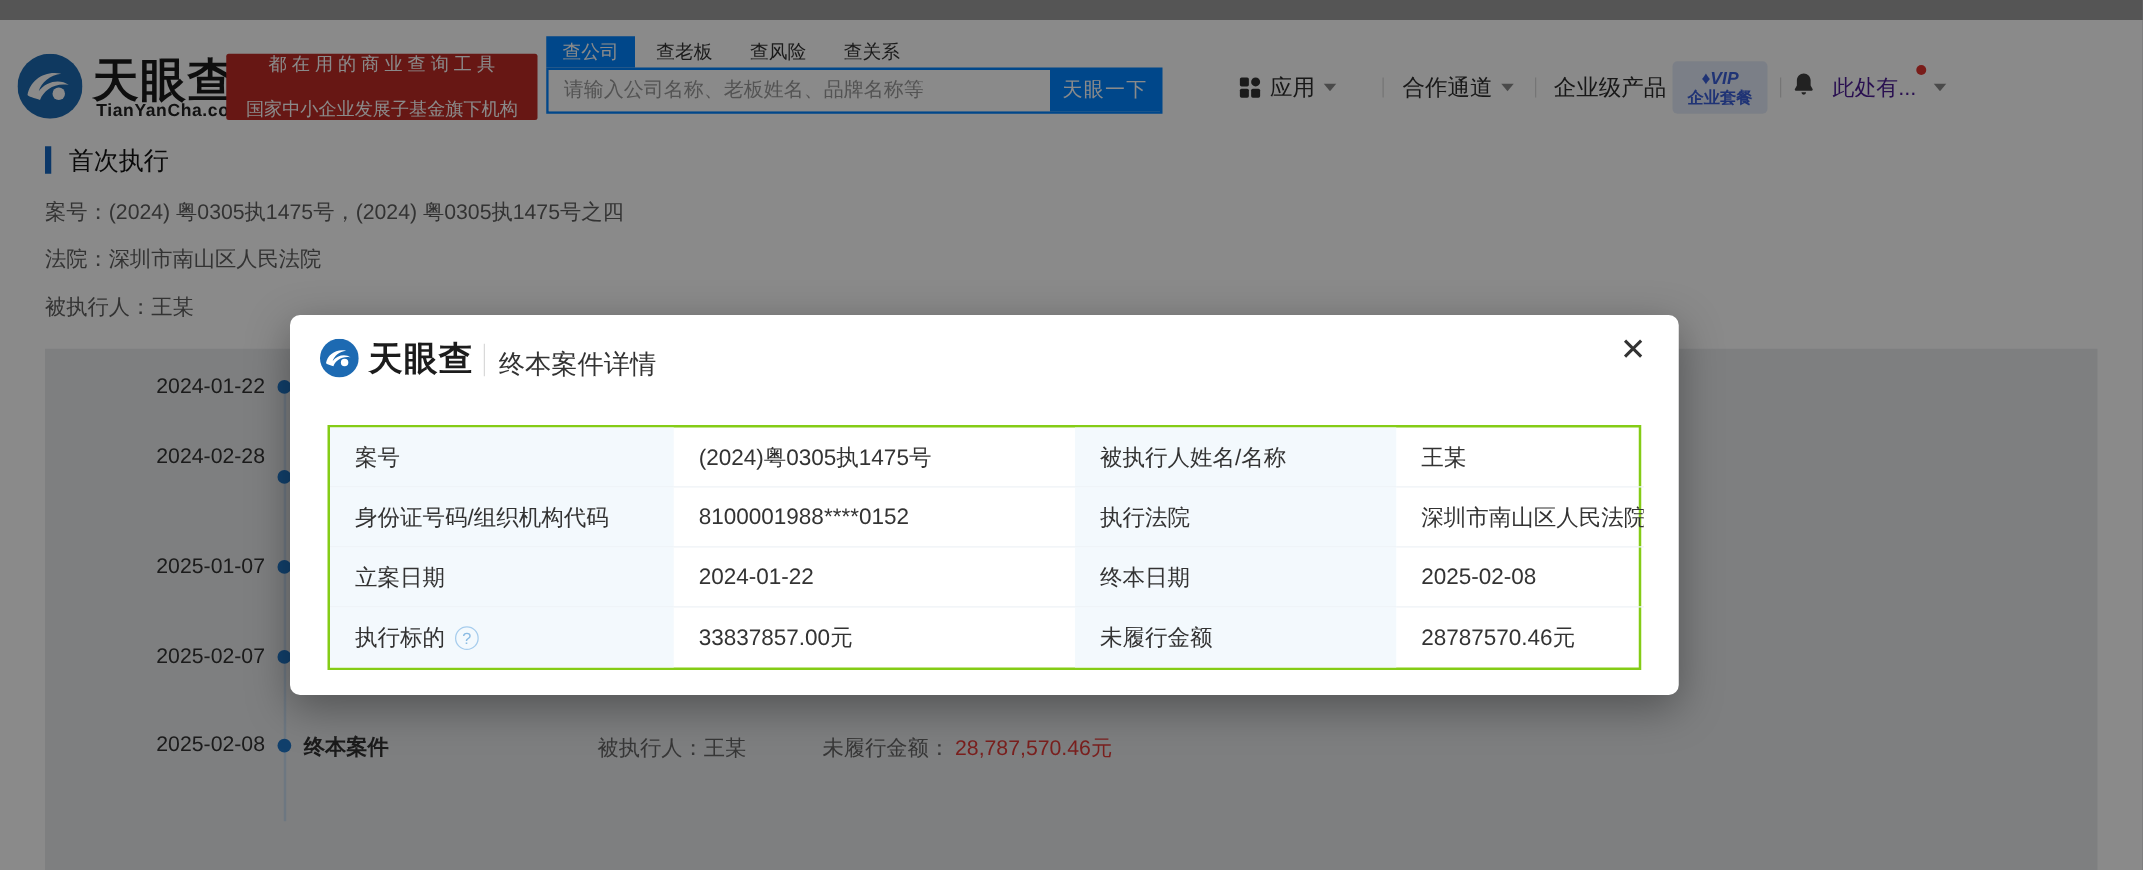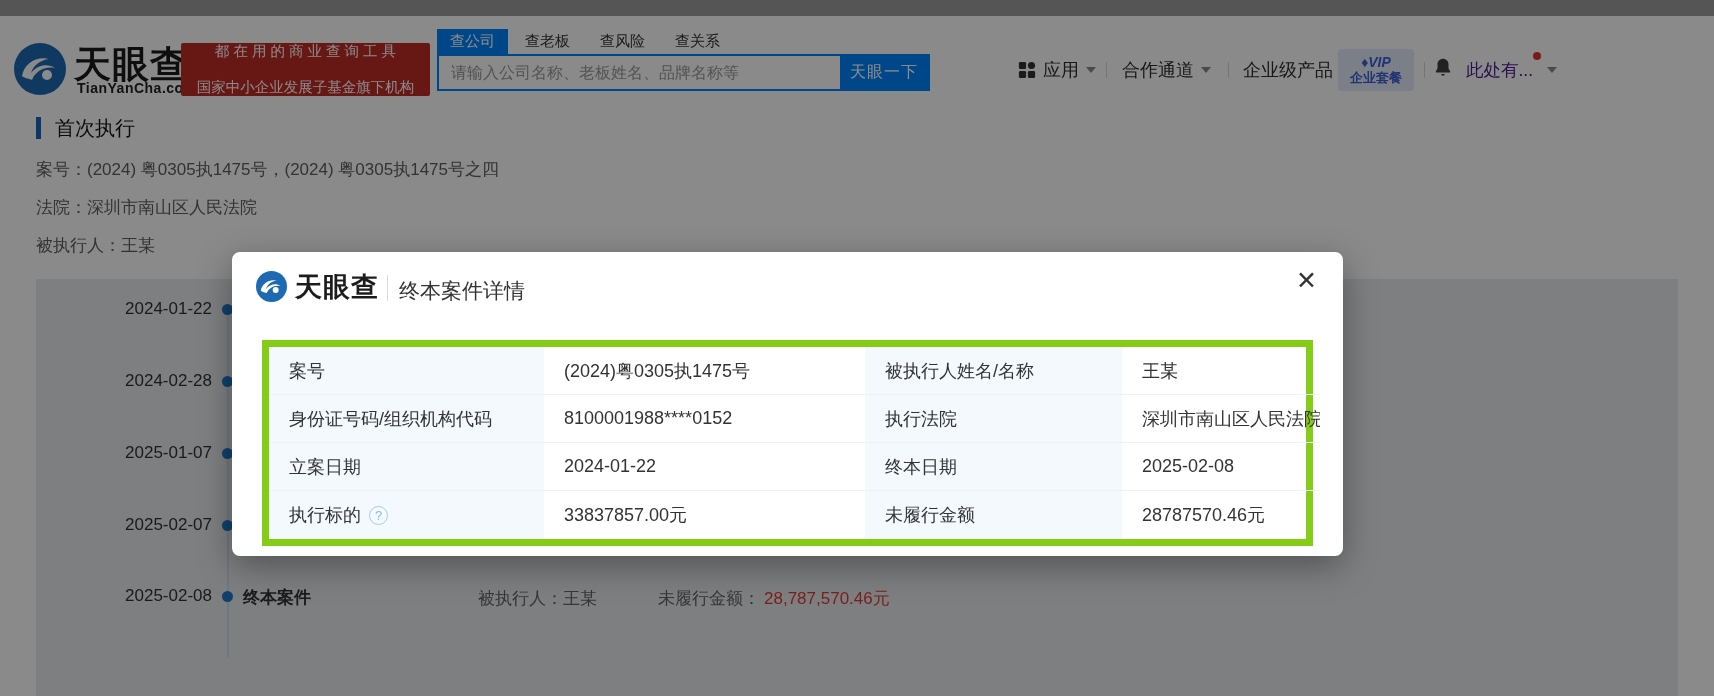--- a/index.html
+++ b/index.html
@@ -57,21 +57,21 @@
   
   .backdrop { position:absolute; left:0; top:0; right:0; bottom:0; background:rgba(0,0,0,0.46); z-index:5; }
   .modal { position:absolute; left:232px; top:236px; width:1111px; height:304px; background:#fff; border-radius:8px;
     box-shadow:0 10px 34px rgba(0,0,0,0.35); z-index:10; }
   .m-logo { position:absolute; left:24px; top:19px; width:31px; height:31px; }
   .m-brand { position:absolute; left:63px; top:17px; font-size:27px; font-weight:bold; color:#1c1c1c; letter-spacing:1px; }
   .m-div { position:absolute; left:155px; top:23px; width:1px; height:26px; background:#d9d9d9; }
   .m-title { position:absolute; left:167px; top:25px; font-size:21px; color:#333; }
   .m-close { position:absolute; right:26px; top:16px; font-size:25px; color:#333; cursor:pointer; line-height:1; }
 
-  .m-table { position:absolute; left:30px; top:88px; width:1051px; border:7px solid #84cc16;
+  .m-table { position:absolute; left:30px; top:88px; width:1051px; border:2px solid #84cc16;
     display:grid; grid-template-columns:275px 321px 257px 198px; grid-auto-rows:48px; }
   .cell { display:flex; align-items:center; padding-left:20px; font-size:18px; color:#333;
     border-bottom:1px solid #eef2f6; overflow:hidden; white-space:nowrap; }
   .cell.last { border-bottom:none; }
   .cell.lab { background:#f3f9fd; }
   .help-ic { display:inline-flex; align-items:center; justify-content:center; width:19px; height:19px; margin-left:8px;
     border:1px solid #a7cded; border-radius:50%; color:#8abbe3; font-size:13px; cursor:pointer; flex:none; }
 </style>
 </head>
 <body>
@@ -97,21 +97,21 @@
       <div class="tab">查老板</div>
       <div class="tab">查风险</div>
       <div class="tab">查关系</div>
     </div>
     <div class="search-box">
       <input type="text" placeholder="请输入公司名称、老板姓名、品牌名称等" style="">
       <button class="search-btn">天眼一下</button>
     </div>
   </div>
 
-  <div class="nav-item" style="left:1018px;">
+  <div class="nav-item" style="left:991px;">
     <svg width="18" height="18" viewBox="0 0 20 20" fill="#333">
       <rect x="1" y="1" width="8" height="8" rx="1.5"></rect>
         <rect x="1" y="11" width="8" height="8" rx="1.5"></rect>
       <rect x="11" y="11" width="8" height="8" rx="1.5"></rect>
         <circle cx="15" cy="5" r="4"></circle>
     </svg>
     <span>应用</span>
     <span class="caret"></span>
   </div>
   <div class="vsep" style="left:1106px;"></div>
@@ -142,21 +142,21 @@
 
   <div class="info-line info-1"><span>案号：</span><span>(2024) 粤0305执1475号，(2024) 粤0305执1475号之四</span></div>
   <div class="info-line info-2"><span>法院：</span><span>深圳市南山区人民法院</span></div>
   <div class="info-line info-3"><span>被执行人：</span><span>王某</span></div>
 
   <div class="timeline-box"></div>
   <div class="tl-line"></div>
 
   <div class="tl-date" style="top:283px;">2024-01-22</div>
   <div class="tl-dot" style="top:288px;"></div>
-  <div class="tl-date" style="top:355px;">2024-02-28</div>
+  <div class="tl-date" style="top:339px;">2024-02-28</div>
   <div class="tl-dot" style="top:360px;"></div>
   <div class="tl-date" style="top:427px;">2025-01-07</div>
   <div class="tl-dot" style="top:432px;"></div>
   <div class="tl-date" style="top:499px;">2025-02-07</div>
   <div class="tl-dot" style="top:504px;"></div>
   <div class="tl-date" style="top:570px;">2025-02-08</div>
   <div class="tl-dot" style="top:575px;"></div>
 
   <div class="tl-ev-title">终本案件</div>
   <div class="tl-ev-person"><span>被执行人：</span><span>王某</span></div>

